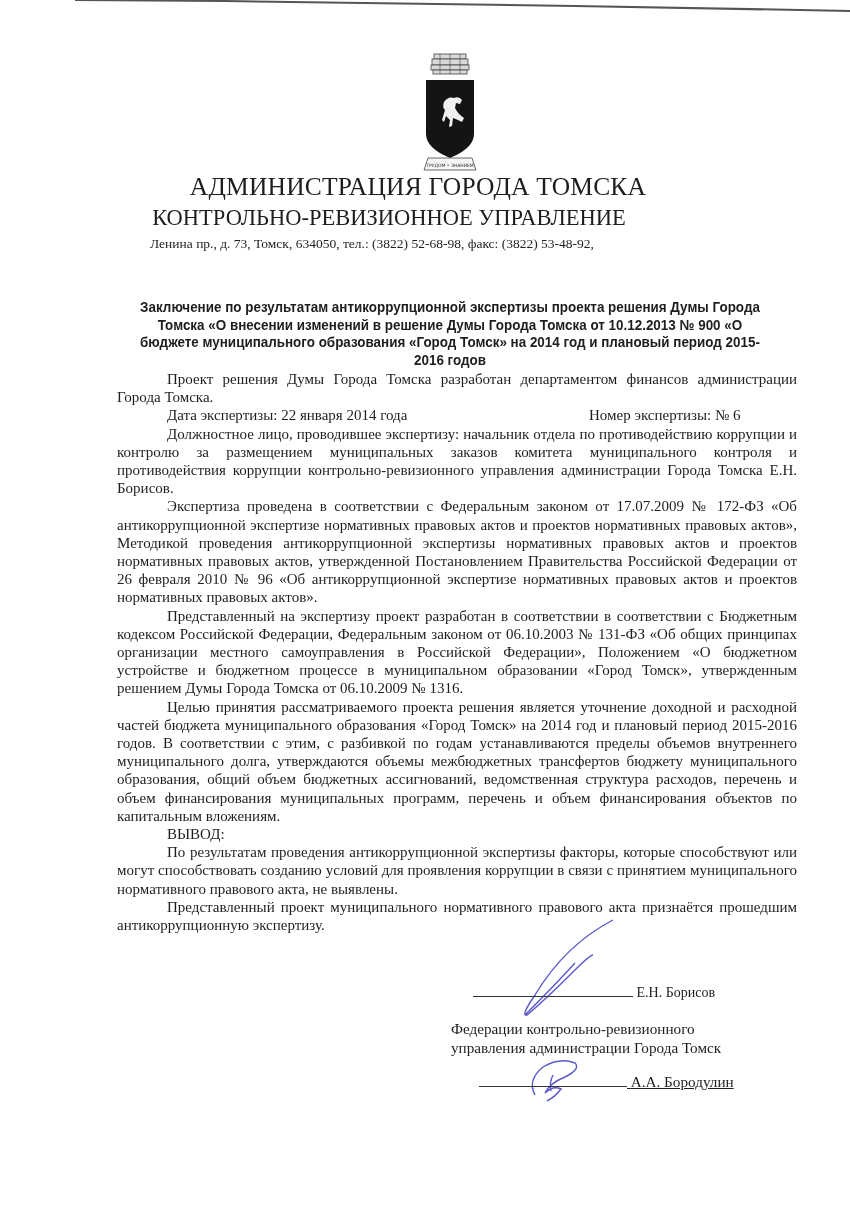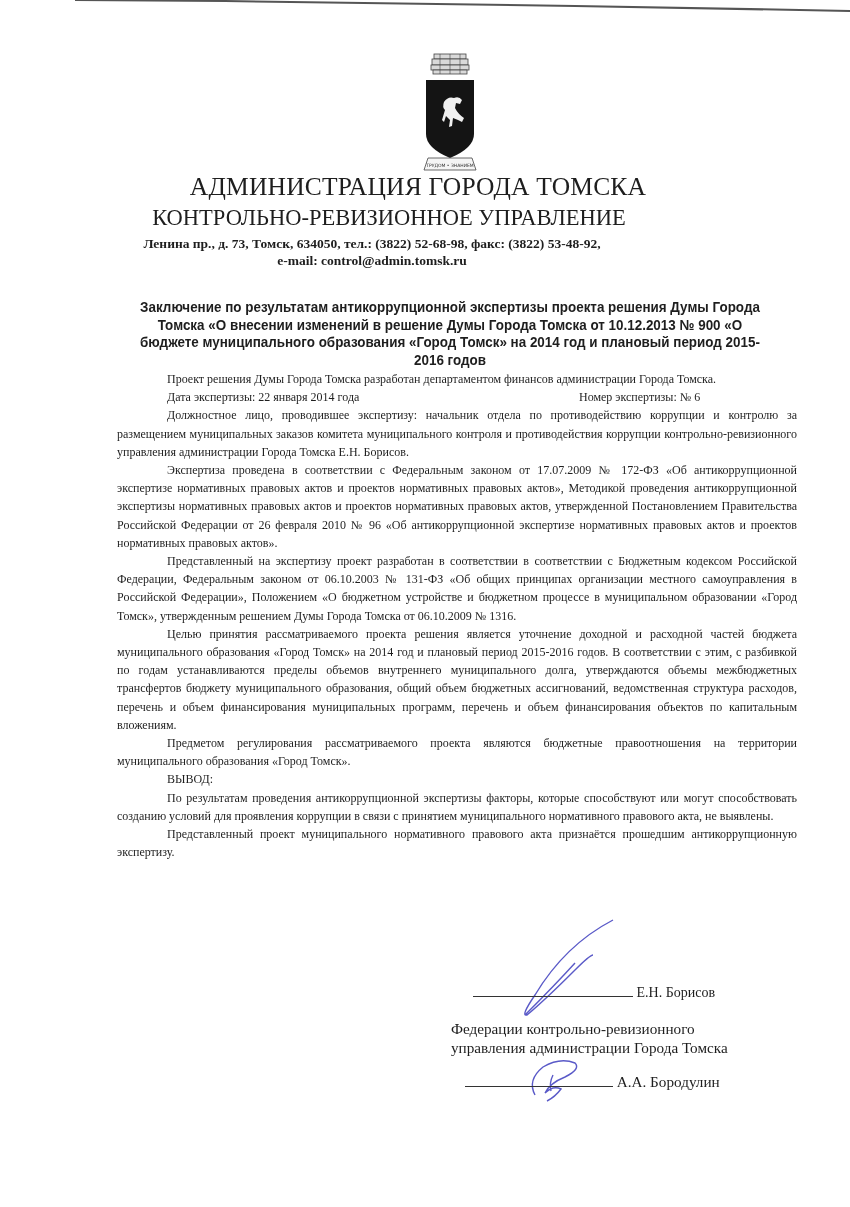--- a/index.html
+++ b/index.html
@@ -6,37 +6,37 @@
     body {
       width: 850px; height: 1207px; background: #ffffff; position: relative; overflow: hidden;
       font-family: "Liberation Serif", serif; color: #1e1e1e;
     }
     .scan-edge {
       position: absolute; left: 75px; top: 0; width: 780px; height: 12px;
     }
     .crest { position: absolute; left: 418px; top: 50px; width: 64px; height: 126px; }
     .hdr1 { position: absolute; left: 0; width: 836px; top: 172px; text-align: center; font-size: 25.5px; letter-spacing: 0.2px; }
     .hdr2 { position: absolute; left: 0; width: 778px; top: 205px; text-align: center; font-size: 22.5px; }
-    .hdr3 { position: absolute; left: 0; width: 744px; top: 235px; text-align: center; font-size: 13.5px; line-height: 17px; font-weight: bold; }
+    .hdr3 { position: absolute; left: 0; width: 744px; top: 235px; text-align: center; font-size: 13.5px; line-height: 17px; }
     .title {
       position: absolute; left: 110px; width: 680px; top: 299px; text-align: center;
       font-weight: bold; font-size: 14.6px; line-height: 17.5px; font-family: "Liberation Sans Narrow", "Liberation Sans", sans-serif;
       transform: scaleX(0.92); transform-origin: center top;
     }
     .body {
       position: absolute; left: 117px; width: 680px; top: 370px;
-      font-size: 12px; line-height: 18.2px; text-align: justify;
+      font-size: 15px; line-height: 18.2px; text-align: justify;
     }
     .p { margin: 0; text-indent: 50px; }
-    .row { display: flex; text-indent: 50px; }
+    .row { display: flex; text-indent: 50px; gap: 10px; }
     .row .left { flex: 0 0 462px; }
     .sig1 { position: absolute; left: 473px; top: 985px; font-size: 14px; }
     .line { display: inline-block; border-bottom: 1px solid #333; vertical-align: baseline; }
     .pos { position: absolute; left: 451px; top: 1020px; font-size: 15.2px; line-height: 18.5px; }
-    .sig2 { position: absolute; left: 465px; top: 1073px; font-size: 15.2px; }
+    .sig2 { position: absolute; left: 479px; top: 1073px; font-size: 15.2px; text-decoration: underline; }
     .signature { position: absolute; }
   </style>
 </head>
 <body>
 
 <svg class="scan-edge" viewBox="0 0 780 12" width="780" height="12">
   <path d="M0 0 L150 1 L500 6 L780 11" stroke="#555" stroke-width="2" fill="none"></path>
 </svg>
 
 <div class="crest">
@@ -60,52 +60,50 @@
 
     <path d="M10 108 L54 108 L58 120 L6 120 Z" fill="#f5f5f5" stroke="#444" stroke-width="0.8"></path>
     <text x="32" y="117" font-size="4.5" text-anchor="middle" fill="#333" font-family="DejaVu Sans, sans-serif">ТРУДОМ • ЗНАНИЕМ</text>
   </svg>
 </div>
 
 <div class="hdr1">АДМИНИСТРАЦИЯ ГОРОДА ТОМСКА</div>
 <div class="hdr2">КОНТРОЛЬНО-РЕВИЗИОННОЕ УПРАВЛЕНИЕ</div>
 <div class="hdr3">
   <div>Ленина пр., д. 73, Томск, 634050, тел.: (3822) 52-68-98, факс: (3822) 53-48-92,</div>
-  <div>e-mail: control@admin.tomsk.ru</div>
 </div>
 
 <div class="title">Заключение по результатам антикоррупционной экспертизы проекта решения Думы Города Томска «О внесении изменений в решение Думы Города Томска  от 10.12.2013  № 900 «О бюджете муниципального образования «Город Томск» на 2014 год и плановый период 2015-2016 годов</div>
 
 <div class="body">
   <p class="p">Проект решения Думы Города Томска разработан департаментом финансов администрации Города Томска.</p>
   <div class="row">
     <span class="left">Дата экспертизы: 22 января 2014 года</span>
     <span style="text-indent:0">Номер экспертизы:    № 6</span>
   </div>
   <p class="p">Должностное лицо, проводившее экспертизу: начальник отдела по противодействию коррупции и контролю за размещением муниципальных заказов комитета муниципального контроля и противодействия коррупции контрольно-ревизионного управления администрации Города Томска Е.Н. Борисов.</p>
   <p class="p">Экспертиза проведена в соответствии с Федеральным законом от 17.07.2009  № 172-ФЗ «Об антикоррупционной экспертизе нормативных правовых актов и проектов нормативных правовых актов», Методикой проведения антикоррупционной экспертизы нормативных правовых актов и проектов нормативных правовых актов, утвержденной Постановлением Правительства Российской Федерации от 26 февраля 2010  № 96 «Об антикоррупционной экспертизе нормативных правовых актов и проектов нормативных правовых актов».</p>
   <p class="p">Представленный на экспертизу проект разработан в соответствии в соответствии с Бюджетным кодексом Российской Федерации, Федеральным законом от 06.10.2003 № 131-ФЗ «Об общих принципах организации местного самоуправления в Российской Федерации», Положением «О бюджетном устройстве и бюджетном процессе в муниципальном образовании «Город Томск», утвержденным решением Думы Города Томска от 06.10.2009 № 1316.</p>
   <p class="p">Целью принятия рассматриваемого проекта решения является уточнение доходной и расходной частей бюджета муниципального образования «Город Томск» на 2014 год и плановый период 2015-2016 годов. В соответствии с этим, с разбивкой по годам устанавливаются пределы объемов внутреннего муниципального долга,  утверждаются объемы межбюджетных трансфертов бюджету муниципального образования,   общий объем бюджетных ассигнований, ведомственная структура расходов, перечень и объем финансирования муниципальных программ, перечень и объем финансирования объектов по капитальным вложениям.</p>
-  <p class="p">Предметом регулирования рассматриваемого проекта являются бюджетные правоотношения на территории муниципального образования «Город Томск».</p>
   <p class="p">ВЫВОД:</p>
   <p class="p">По результатам проведения антикоррупционной экспертизы факторы, которые способствуют или могут способствовать созданию условий для проявления коррупции в связи с принятием муниципального нормативного правового акта, не выявлены.</p>
   <p class="p">Представленный проект муниципального нормативного правового акта признаётся прошедшим антикоррупционную экспертизу.</p>
 </div>
 
 <svg class="signature" style="left:505px; top:915px;" width="130" height="110" viewBox="0 0 130 110">
   <path d="M108 5 Q60 30 30 80 Q15 102 22 100 Q40 85 70 55 Q85 40 88 40 M70 48 Q50 70 20 100" stroke="#5a5ac8" stroke-width="1.4" fill="none"></path>
 </svg>
 <div class="sig1">
   <span class="line" style="width:160px;"></span>
   <span>Е.Н. Борисов</span>
 </div>
 
 <div class="pos">
   <div>Федерации контрольно-ревизионного</div>
-  <div>управления  администрации Города Томска</div>
+  <div>управления  администрации Города Томск</div>
 </div>
 
 <svg class="signature" style="left:525px; top:1055px;" width="60" height="48" viewBox="0 0 60 48">
   <path d="M10 40 Q2 25 18 12 Q35 2 50 8 Q56 14 40 22 Q25 28 20 38 Q28 30 36 34 Q30 42 22 46 M28 20 Q24 28 26 36" stroke="#5a5ac8" stroke-width="1.4" fill="none"></path>
 </svg>
 <div class="sig2">
   <span class="line" style="width:148px;"></span>
   <span>А.А. Бородулин</span>
 </div>
 

